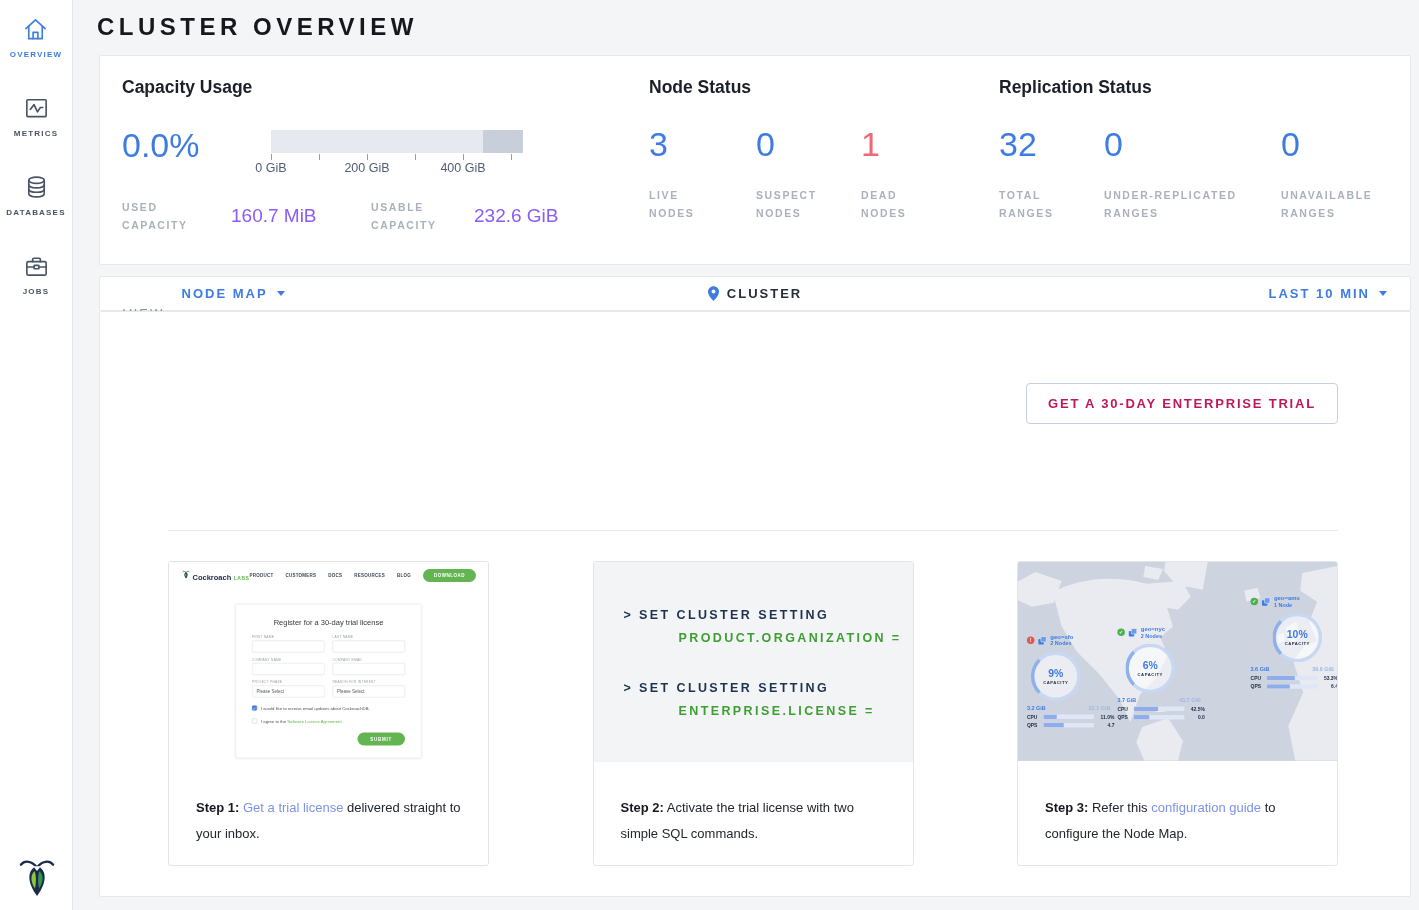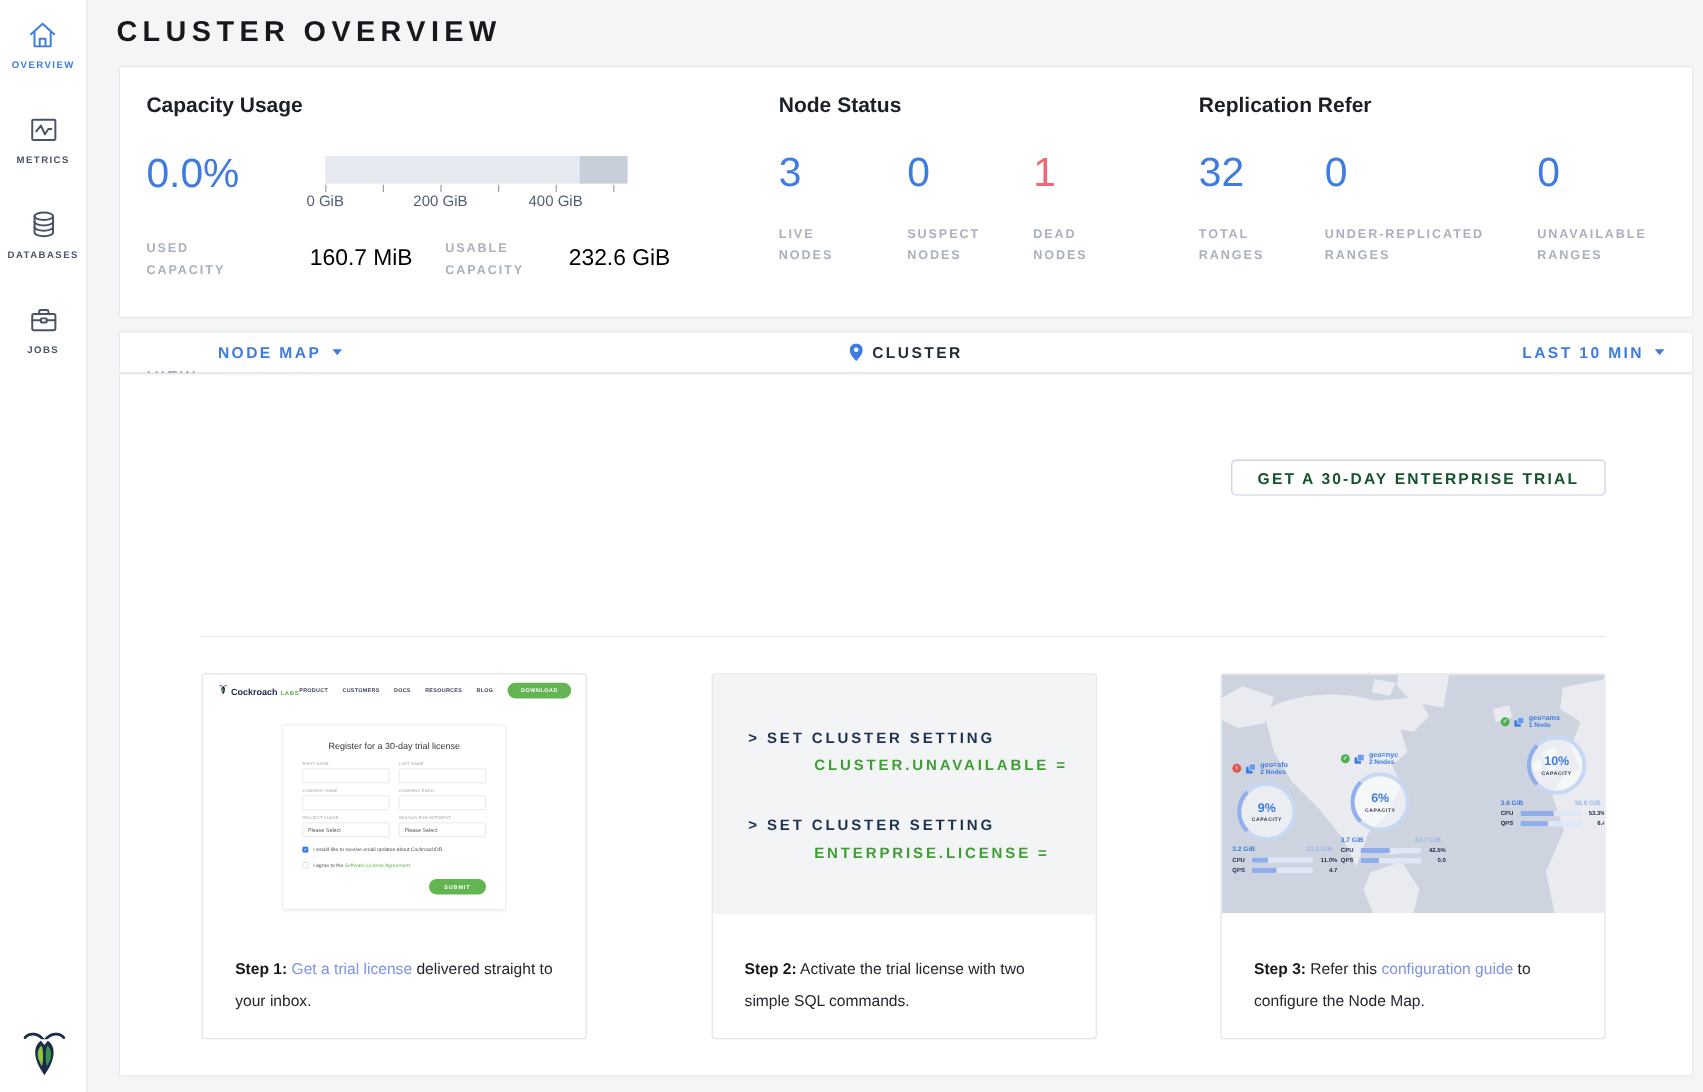--- a/index.html
+++ b/index.html
@@ -41,21 +41,21 @@
   .cap-chart { position:relative; width:260px;padding-left:42px; }
   .cap-bar { display:flex; height:23px; width:252px; margin-top:2px; }
   .cap-bar .seg-light { width:84%; background:#e7e9f0; }
   .cap-bar .seg-dark  { width:16%; background:#c9cedb; }
   .cap-ticks { position:relative; height:7px; width:240px; }
   .cap-ticks i { position:absolute; top:1px; width:1px; height:6px; background:#97a0b2; }
   .cap-ticklabels { position:relative; height:14px; width:240px; }
   .cap-ticklabels span { position:absolute; top:1px; transform:translateX(-50%); font-size:12.5px; color:#525d73; white-space:nowrap; }
   .cap-stats { display:flex; margin-top:25px; align-items:flex-start; }
   .cap-lbl { font-size:10.5px; font-weight:700; letter-spacing:1.6px; color:#abb1bc; line-height:1.7; }
-  .cap-val { font-size:19px; color:#000000; margin-top:6px;text-align:center; }
+  .cap-val { font-size:19px; color:#8b5cf6; margin-top:6px; }
   .cap-used-lbl { width:109px; }
   .cap-used-val { width:140px; }
   .cap-usable-lbl { width:103px; }
   
   .stat-row { display:flex; margin-top:29px; }
   .stat { }
   .sec-nodes .stat:nth-child(1){ width:107px; }
   .sec-nodes .stat:nth-child(2){ width:105px; }
   .sec-repl .stat:nth-child(1){ width:105px; }
   .sec-repl .stat:nth-child(2){ width:177px; }
@@ -69,23 +69,23 @@
   .vb-value { font-size:13px; letter-spacing:2px; color:#3e7ce1; font-weight:600; display:flex; align-items:center; gap:9px; cursor:pointer; }
   .caret { width:0; height:0; border-left:4.5px solid transparent; border-right:4.5px solid transparent; border-top:5px solid #3e7ce1; display:inline-block; }
   .vb-center { position:absolute; left:0; right:0; display:flex; justify-content:center; align-items:center; gap:8px; font-size:13px; letter-spacing:2px; color:#262d3a; font-weight:600; pointer-events:none; }
   .vb-right { position:absolute; right:23px; display:flex; align-items:center; gap:9px; font-size:13px; letter-spacing:2px; color:#3e7ce1; font-weight:600; cursor:pointer; }
   
   .main-panel { left:99px; top:311px; width:1312px; height:586px; overflow:hidden; }
   .nm-heading { position:absolute; left:68px; top:66px; font-size:22px; font-weight:600; color:#191d24; }
   .nm-desc { position:absolute; left:68px; top:113px; width:465px; font-size:13.5px; line-height:26px; color:#22262e; }
   .txt-link { color:#7d93e5; cursor:pointer; text-decoration:none; }
   .trial-btn {
-    position:absolute; right:72px; top:71px; width:312px; height:30px;
+    position:absolute; right:72px; top:71px; width:312px; height:41px;
     background:#fff; border:1px solid #c7cedd; border-radius:4px;
-    color:#14532d; font-size:13px; font-weight:600; letter-spacing:1.8px;
+    color:#be185d; font-size:13px; font-weight:600; letter-spacing:1.8px;
     font-family:"Liberation Sans", sans-serif; cursor:pointer;margin-left:12px;
   }
   .nm-divider { position:absolute; left:68px; right:72px; top:218px; border:none; border-top:1px solid #e9eaec; }
   .cards { position:absolute; left:68px; right:72px; top:249px; display:flex; justify-content:space-between; }
   .card { width:321px; height:305px; background:#fff; border:1px solid #e3e4e7; border-radius:3px; overflow:hidden; }
   .card-img { width:319px; height:200px; overflow:hidden; position:relative; }
   .card-caption { padding:33px 27px 0; font-size:13px; line-height:26px; color:#22262e; }
   .card-caption b { color:#16181d; }
   
   .mini-site { width:638px; height:400px; transform:scale(0.5); transform-origin:0 0; background:#fff; }
@@ -255,21 +255,21 @@
         <div class="stat-val red">1</div>
         <div class="stat-lbl">
           <div>DEAD</div>
             <div>NODES</div>
         </div>
       </div>
     </div>
   </div>
 
   <div class="sum-section sec-repl">
-    <h3>Replication Refer</h3>
+    <h3>Replication Status</h3>
     <div class="stat-row">
       <div class="stat">
         <div class="stat-val">32</div>
         <div class="stat-lbl">
           <div>TOTAL</div>
             <div>RANGES</div>
         </div>
       </div>
       <div class="stat">
         <div class="stat-val">0</div>
@@ -381,21 +381,21 @@
               </div>
           </div>
         </div>
       </div>
       <p class="card-caption"><b>Step 1:</b><span> </span><a class="txt-link">Get a trial license</a><span> delivered straight to your inbox.</span></p>
     </div>
 
     <div class="card">
       <div class="sql-area">
         <div class="sql-prompt">&gt; SET CLUSTER SETTING</div>
-        <div class="sql-setting">CLUSTER.UNAVAILABLE =</div>
+        <div class="sql-setting">PRODUCT.ORGANIZATION =</div>
         <div class="sql-block2">
           <div class="sql-prompt">&gt; SET CLUSTER SETTING</div>
           <div class="sql-setting">ENTERPRISE.LICENSE =</div>
         </div>
       </div>
       <p class="card-caption"><b>Step 2:</b><span> Activate the trial license with two simple SQL commands.</span></p>
     </div>
 
     <div class="card">
       <div class="card-img">

